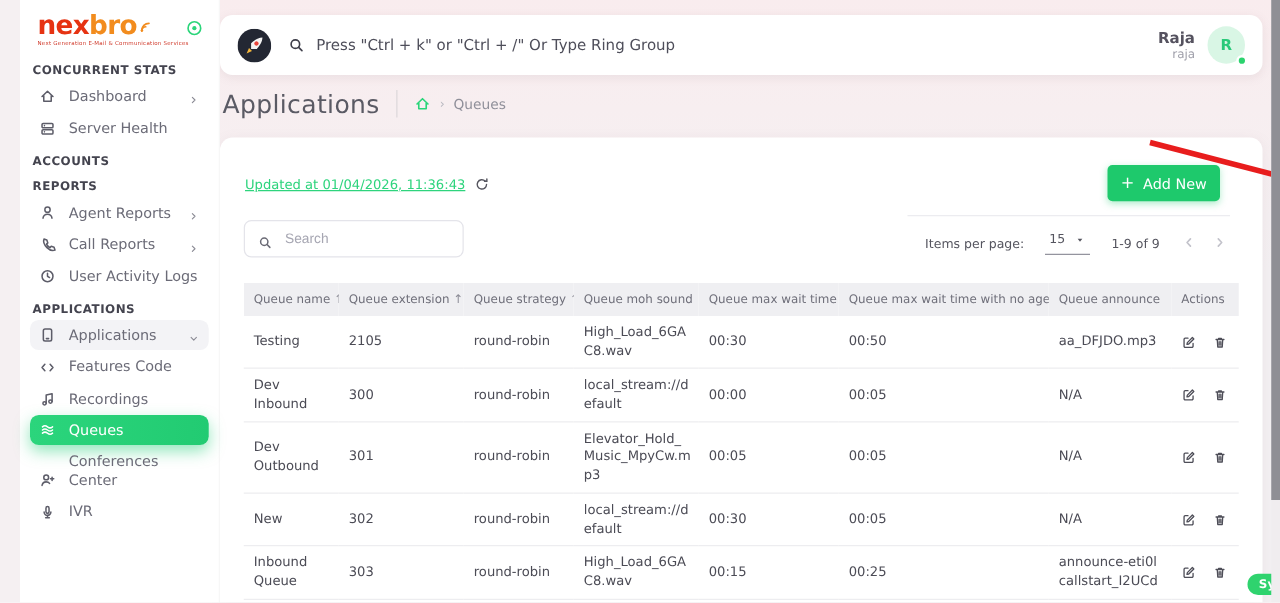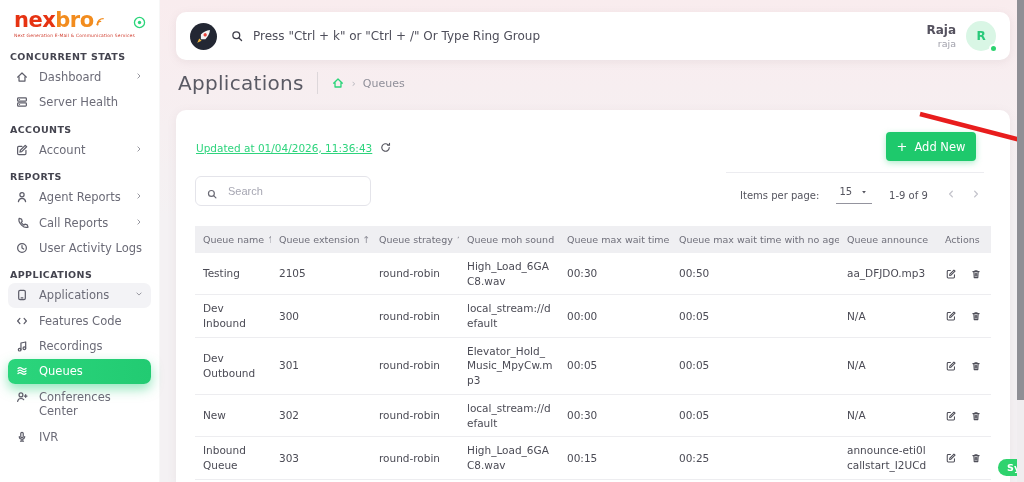--- a/index.html
+++ b/index.html
@@ -1,30 +1,30 @@
 <!DOCTYPE html>
 <html><head>
 <meta charset="utf-8">
 <style>
   * { box-sizing: border-box; }
   html,body { margin:0; padding:0; width:1024px; height:482px; overflow:hidden;
     font-family:"DejaVu Sans", sans-serif; background:#f5f0f2; position:relative; }
 
   
-  .sidebar { position:absolute; left:0; top:0; width:160px; height:482px; background:#fff;
+  .sidebar { position:absolute; left:16px; top:0; width:160px; height:482px; background:#fff;
     z-index:3; border-right:1px solid rgba(0,0,0,.03); }
   .logo-row { position:relative; padding:10px 12px 2px 14px; }
   .logo-text { font-size:21px; font-weight:bold; letter-spacing:-.5px; line-height:1; white-space:nowrap; }
   .nex { color:#e63312; } .bro { color:#f28c1e; }
   .signal { display:inline-block; width:11px; height:11px; color:#f28c1e; vertical-align:top; margin-left:1px; }
   .tagline { font-size:4.4px; color:#d03a2b; margin-top:2px; letter-spacing:.2px; }
   .toggle { position:absolute; right:12px; top:15px; width:15px; height:15px; color:#2bd57a; cursor:pointer; }
   #sidebar-nav { padding:2px 8px 0 8px; }
   .sec-h { font-size:9.5px; font-weight:bold; color:#44444f; letter-spacing:.4px; margin:9px 7px 3px 2px; }
-  .nav-item { display:flex; align-items:flex-start; gap:10px; padding:5px 7px; border-radius:7px;
+  .nav-item { display:flex; align-items:flex-end; gap:10px; padding:5px 7px; border-radius:7px;
     color:#6b6b77; font-size:11.5px; margin:1px 0; cursor:pointer; }
   .nav-item .nicon { width:14px; height:14px; flex:none; color:#5d5d69; display:flex; }
   .nav-item .nlabel { line-height:1.25; }
   .nav-item .chev { margin-left:auto; width:10px; height:10px; color:#8a8a94; flex:none; }
   .nav-item.expanded { background:#f3f3f6; }
   .nav-item.active { background:linear-gradient(90deg,#2bd57c,#22cb72); color:#fff;
     box-shadow:0 5px 12px rgba(39,208,123,.5); }
   .nav-item.active .nicon { color:#fff; }
 
   
@@ -133,32 +133,20 @@
         <span class="nicon">
           <svg viewBox="0 0 16 16" width="100%" height="100%" fill="none" stroke="currentColor" stroke-width="1.4" stroke-linecap="round" stroke-linejoin="round">
             <rect x="3" y="3.2" width="10" height="3.9" rx="1"></rect>
             <rect x="3" y="8.9" width="10" height="3.9" rx="1"></rect>
             <path d="M5.2 5.15h.01M5.2 10.85h.01"></path>
           </svg>
         </span>
         <span class="nlabel">Server Health</span>
       </div>
       <div class="sec-h">ACCOUNTS</div>
-      <div class="nav-item">
-        <span class="nicon">
-          <svg viewBox="0 0 16 16" width="100%" height="100%" fill="none" stroke="currentColor" stroke-width="1.4" stroke-linecap="round" stroke-linejoin="round">
-            <path d="M12.5 8.5v3.6a1.3 1.3 0 0 1-1.3 1.3H4.3A1.3 1.3 0 0 1 3 12.1V5.2a1.3 1.3 0 0 1 1.3-1.3h3.6"></path>
-            <path d="M11.7 2.7l1.6 1.6-5.6 5.6-2 .4.4-2z"></path>
-          </svg>
-        </span>
-        <span class="nlabel">Account</span>
-        <span class="chev"><svg viewBox="0 0 16 16" width="100%" height="100%" fill="none" stroke="currentColor" stroke-width="1.4" stroke-linecap="round" stroke-linejoin="round">
-            <path d="M6.2 4.6 9.6 8l-3.4 3.4"></path>
-          </svg></span>
-      </div>
       <div class="sec-h">REPORTS</div>
       <div class="nav-item">
         <span class="nicon">
           <svg viewBox="0 0 16 16" width="100%" height="100%" fill="none" stroke="currentColor" stroke-width="1.4" stroke-linecap="round" stroke-linejoin="round">
             <circle cx="8" cy="5.4" r="2.4"></circle>
             <path d="M3.9 13.2c.4-2.4 2-3.6 4.1-3.6s3.7 1.2 4.1 3.6"></path>
           </svg>
         </span>
         <span class="nlabel">Agent Reports</span>
         <span class="chev"><svg viewBox="0 0 16 16" width="100%" height="100%" fill="none" stroke="currentColor" stroke-width="1.4" stroke-linecap="round" stroke-linejoin="round">

